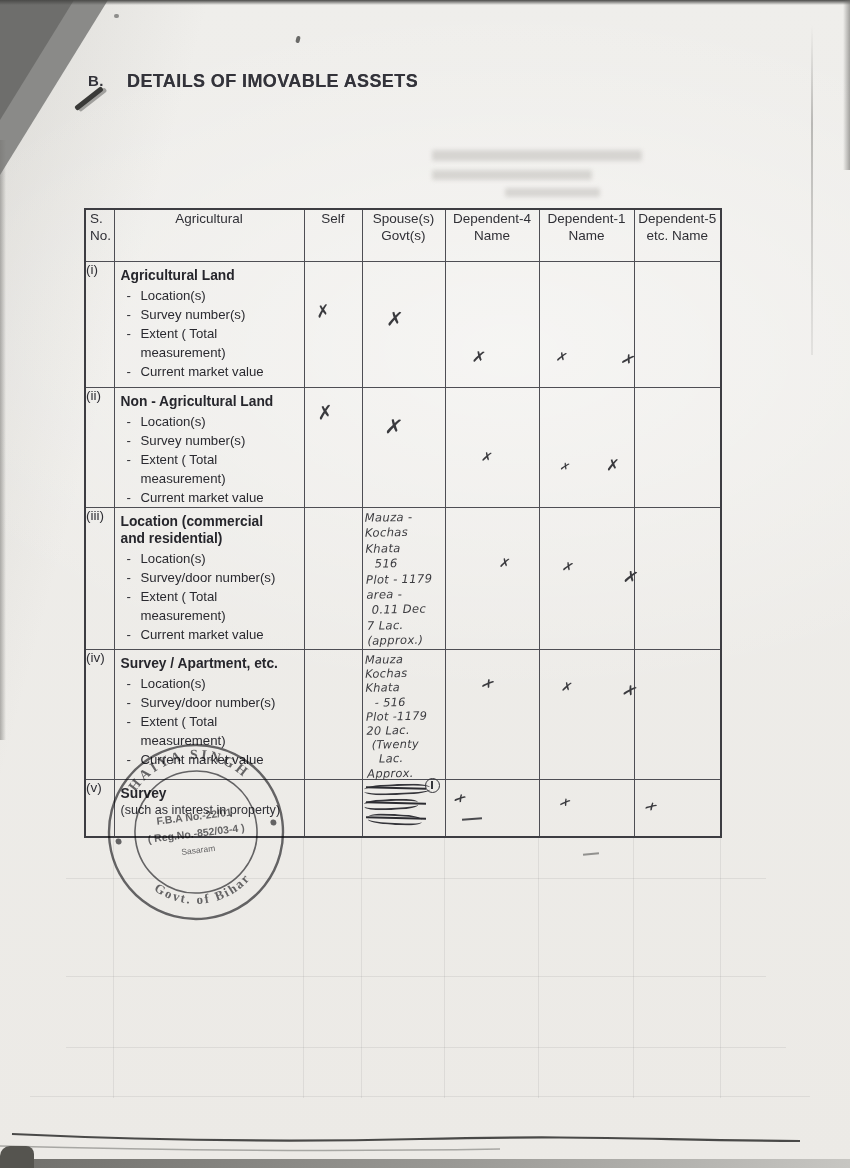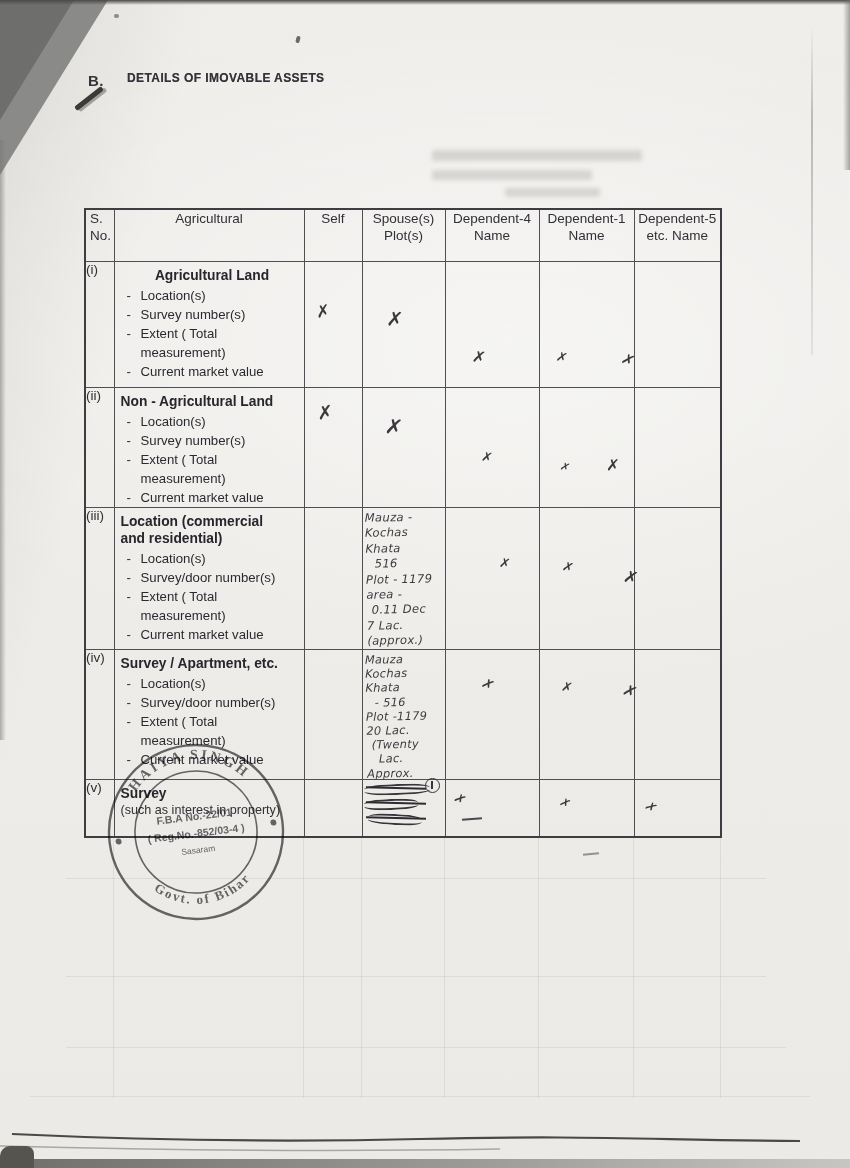--- a/index.html
+++ b/index.html
@@ -32,35 +32,35 @@
   .ghost{position:absolute;background:rgba(158,156,150,.32);filter:blur(2px);border-radius:2px;z-index:1;}
   .bleed-v{position:absolute;width:1px;background:#8a8a86;opacity:.16;z-index:1;}
   .bleed-h{position:absolute;height:1px;background:#8a8a86;opacity:.16;z-index:1;}
   .bottom-svg{position:absolute;left:0;top:1120px;z-index:44;}
   .corner-bl{position:absolute;left:0;top:1146px;width:34px;height:22px;background:#55544f;
     border-radius:10px 8px 0 0;z-index:45;}
   .edge-bottom{position:absolute;left:0;top:1159px;width:850px;height:9px;z-index:44;
     background:linear-gradient(90deg,#6f6e6a,#9b9a96 55%,#c7c6c2);}
   
   .sec-label{position:absolute;left:88px;top:72px;font-size:15px;font-weight:bold;letter-spacing:.5px;}
-  .doc-title{position:absolute;left:127px;top:71px;font-size:12px;font-weight:bold;letter-spacing:.4px;
+  .doc-title{position:absolute;left:127px;top:71px;font-size:18px;font-weight:bold;letter-spacing:.4px;
     text-shadow:0 0 .5px rgba(20,20,30,.6);}
   .doc-note{position:absolute;left:127px;top:103px;width:600px;font-size:14.8px;line-height:29px;
     white-space:pre-line;color:#3a3a40;}
   
   table.assets{position:absolute;left:84px;top:208px;border-collapse:collapse;table-layout:fixed;
     background:transparent;z-index:10;}
   table.assets td{border:1px solid #4e4e54;vertical-align:top;padding:0;overflow:visible;}
   table.assets{border:2px solid #3d3d42;}
   td.hdr{font-size:13.5px;line-height:17px;text-align:center;vertical-align:middle;
     white-space:pre-line;color:#303036;}
   td.hdr.sno-h{text-align:left;padding-left:4px;}
   td.sno{font-size:13.5px;padding:5px 0 0 2px;color:#2f2f35;}
   .row-title{font-size:13.8px;font-weight:bold;white-space:pre-line;padding:5px 0 0 6px;line-height:17px;color:#26262c;}
-  .row-title.indent{text-align:center;}
+  .row-title.indent{}
   .row-sub{font-size:12.6px;padding:1px 0 0 6px;color:#2f2f35;}
   ul.itemlist{list-style:none;margin:2px 0 0 0;padding:0 0 0 12px;}
   ul.itemlist li{display:flex;font-size:13.2px;line-height:19px;color:#2a2a30;}
   ul.itemlist .dash{width:14px;flex:0 0 14px;}
   ul.itemlist .it{white-space:pre-line;}
   
   .hand{font-family:"DejaVu Sans",sans-serif;font-style:italic;color:#3c3c40;z-index:15;}
   .hw-cell{position:relative;padding:2px 0 0 3px;transform:rotate(-1.2deg);}
   .hw-cell div{font-size:11.6px;line-height:15.4px;letter-spacing:.3px;white-space:nowrap;}
   .hw-iv div{font-size:11.4px;line-height:14.2px;}
@@ -120,21 +120,21 @@
         <col style="width:95px">
         <col style="width:87px">
     </colgroup>
     <tbody>
         <tr style="height:52px">
       <td class="hdr sno-h">S.
 No.</td>
       <td class="hdr">Agricultural</td>
       <td class="hdr">Self</td>
       <td class="hdr">Spouse(s)
-Plot(s)</td>
+Govt(s)</td>
       <td class="hdr">Dependent-4
 Name</td>
       <td class="hdr">Dependent-1
 Name</td>
       <td class="hdr">Dependent-5
 etc. Name</td>
     </tr>
 
     <tr style="height:126px">
       <td class="sno">(i)</td>

